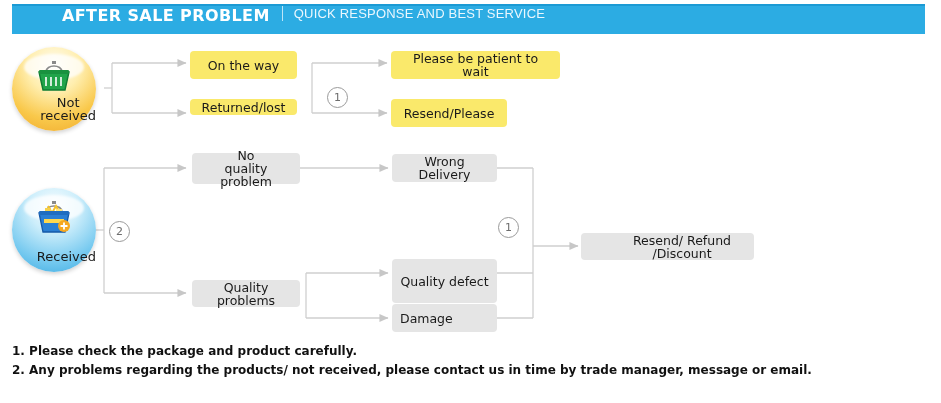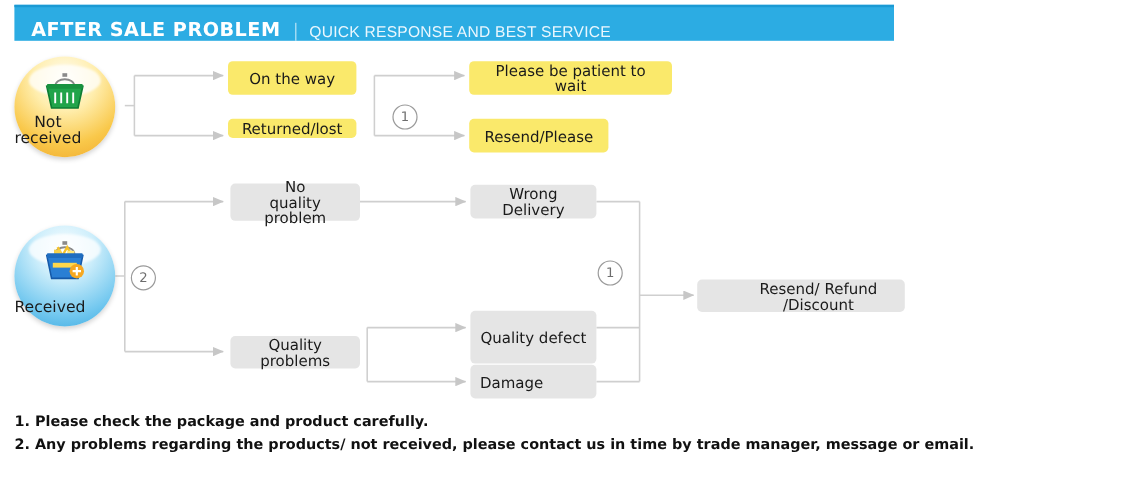--- a/index.html
+++ b/index.html
@@ -13,27 +13,28 @@
     position: relative;
     font-family: "Liberation Sans", sans-serif;
     overflow: hidden;
   }
 
   
   #header-bar {
     position: absolute;
     left: 12px;
     top: 4px;
-    width: 733px;
+    width: 913px;
     height: 30px;
     background: #2cace3;
     border-top: 2px solid #1b9ad4;
     box-sizing: border-box;
     display: flex;
-    align-items: flex-end;
+    align-items: flex-start;
+    padding-left: 36px;
   }
   #header-title {
     color: #ffffff;
     font-weight: bold;
     font-size: 16px;
     letter-spacing: .4px;
     padding-left: 14px;
     font-family: "DejaVu Sans", sans-serif;
   }
   #header-divider {
@@ -58,21 +59,21 @@
   }
 
   
   .stage {
     position: absolute;
     width: 84px;
     height: 84px;
     border-radius: 50%;
     display: flex;
     flex-direction: column;
-    align-items: flex-start;
+    align-items: flex-end;
     justify-content: flex-end;
     box-sizing: border-box;
     padding-bottom: 9px;
   }
   .stage-label {
     font-size: 13px;
     color: #1a1a1a;
     text-align: center;
     line-height: 13px;
     font-family: "DejaVu Sans", sans-serif;

